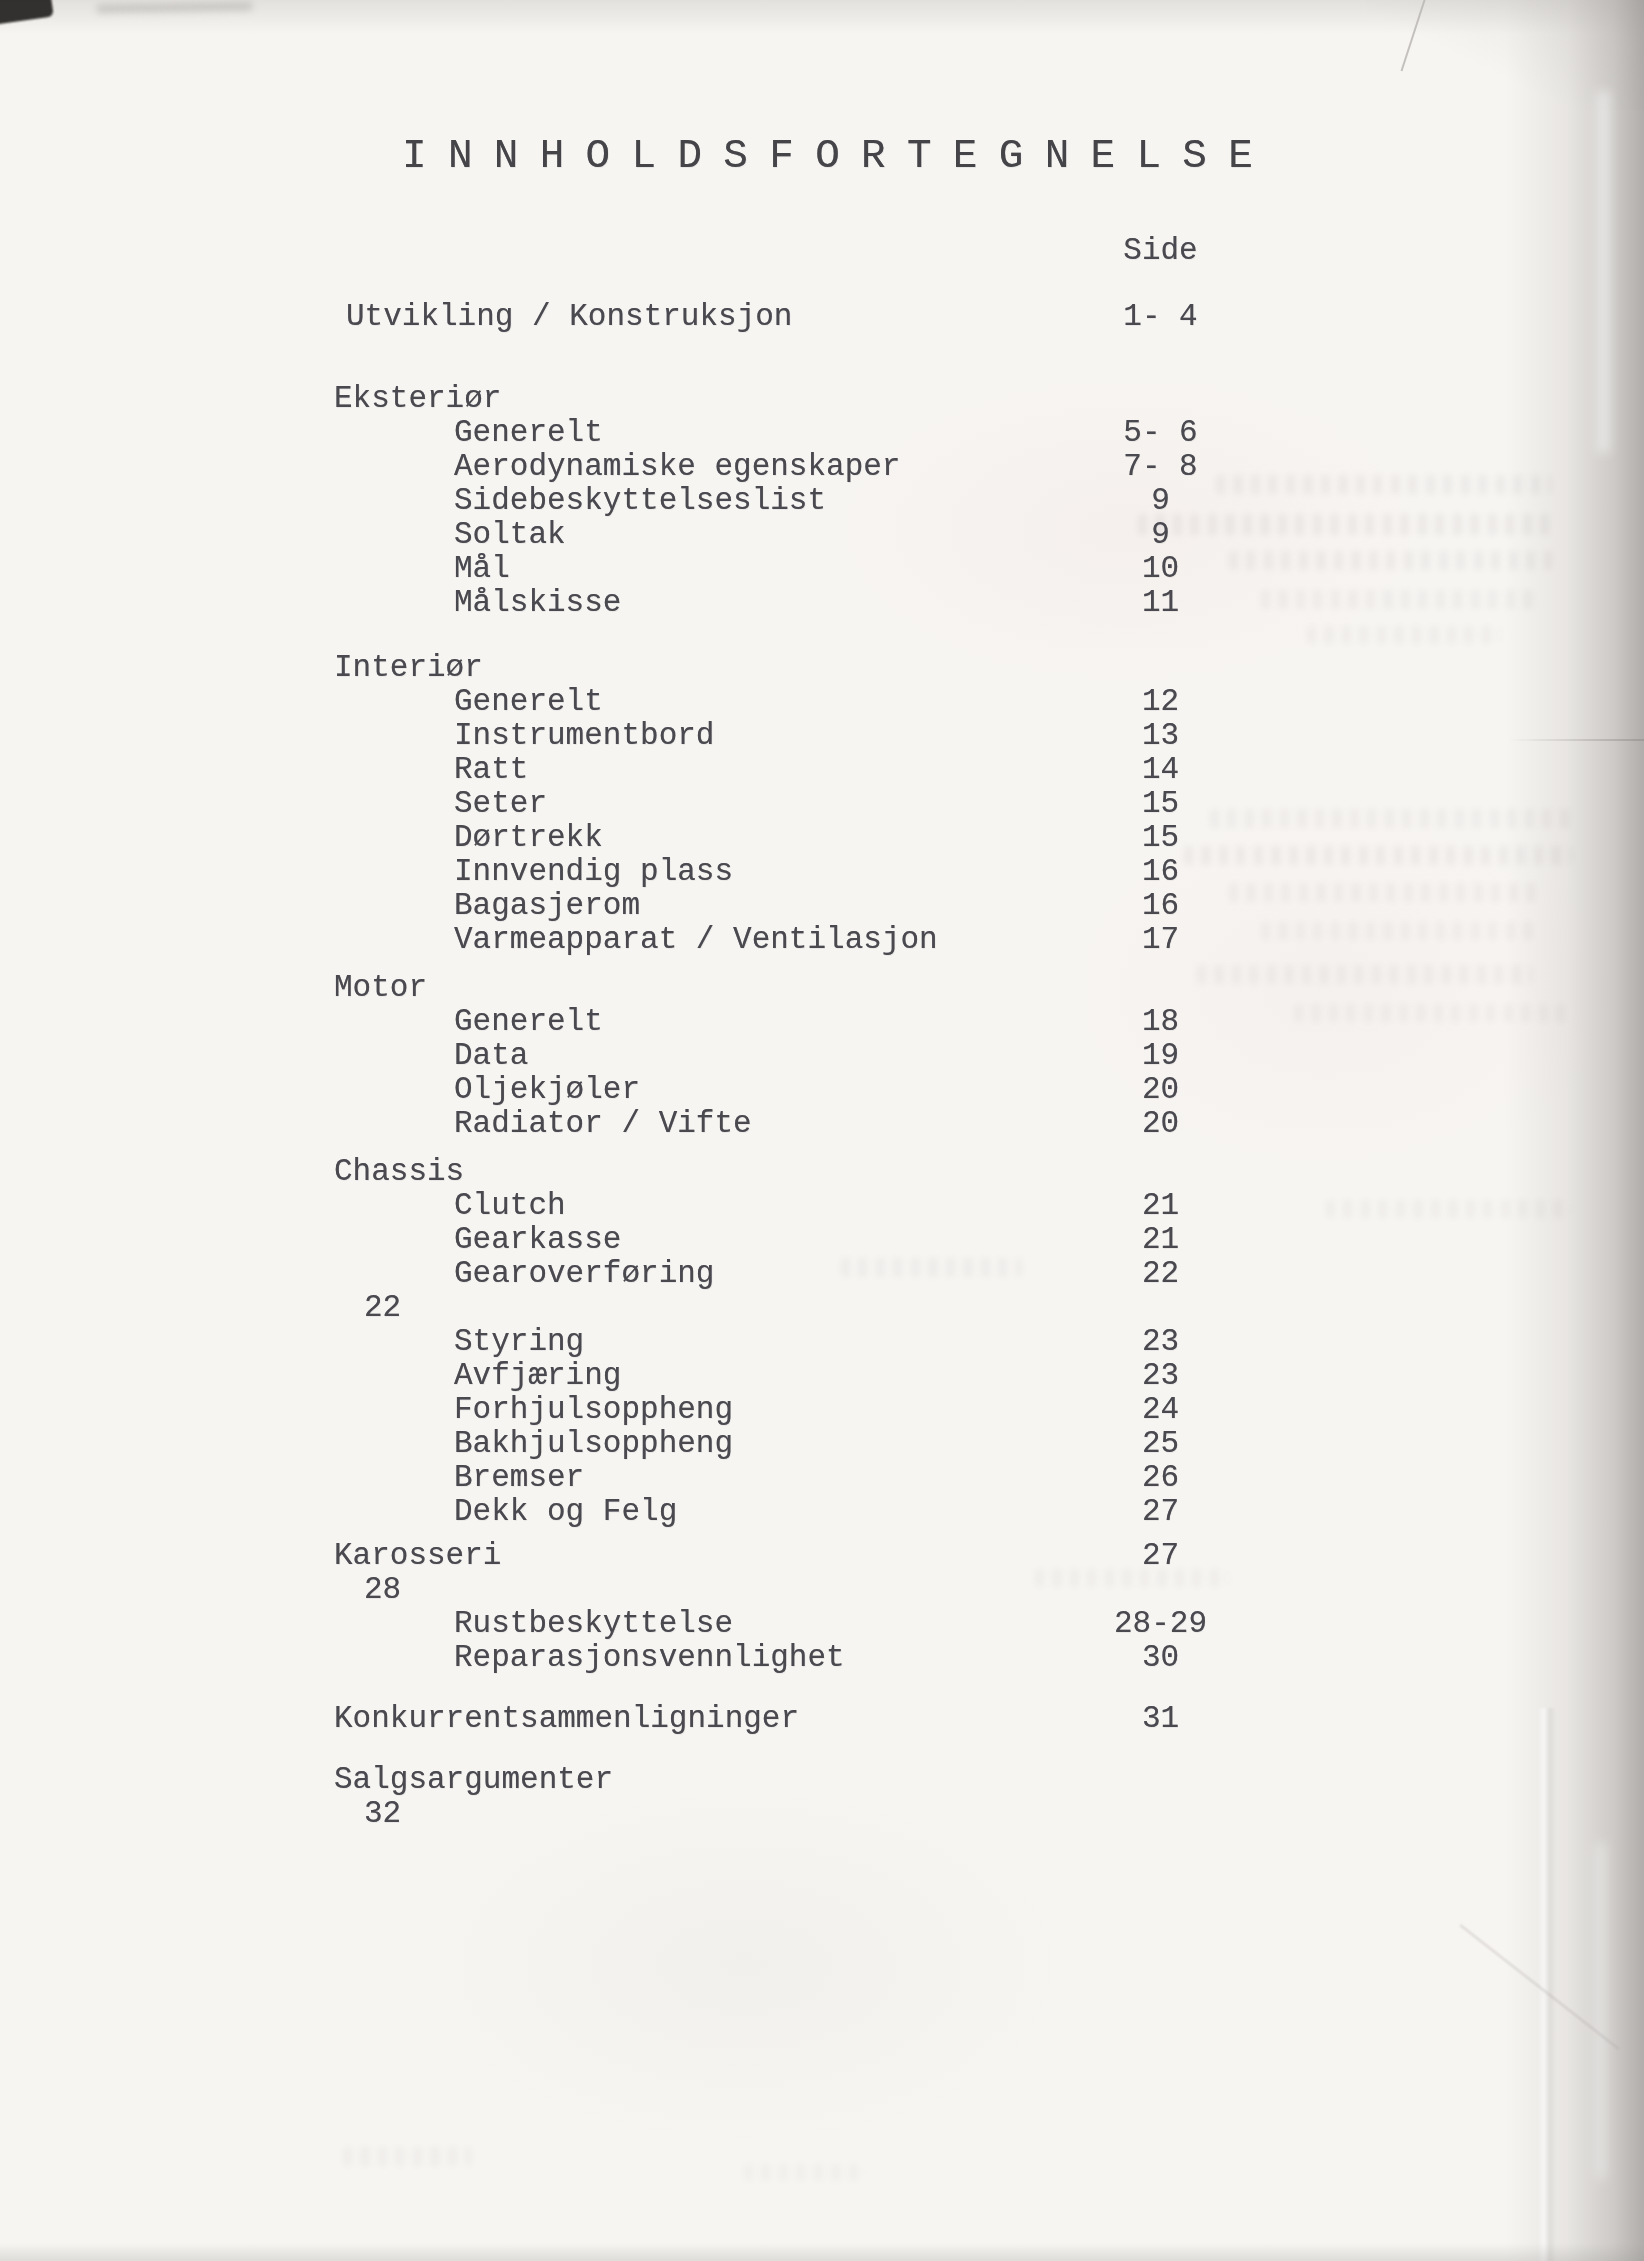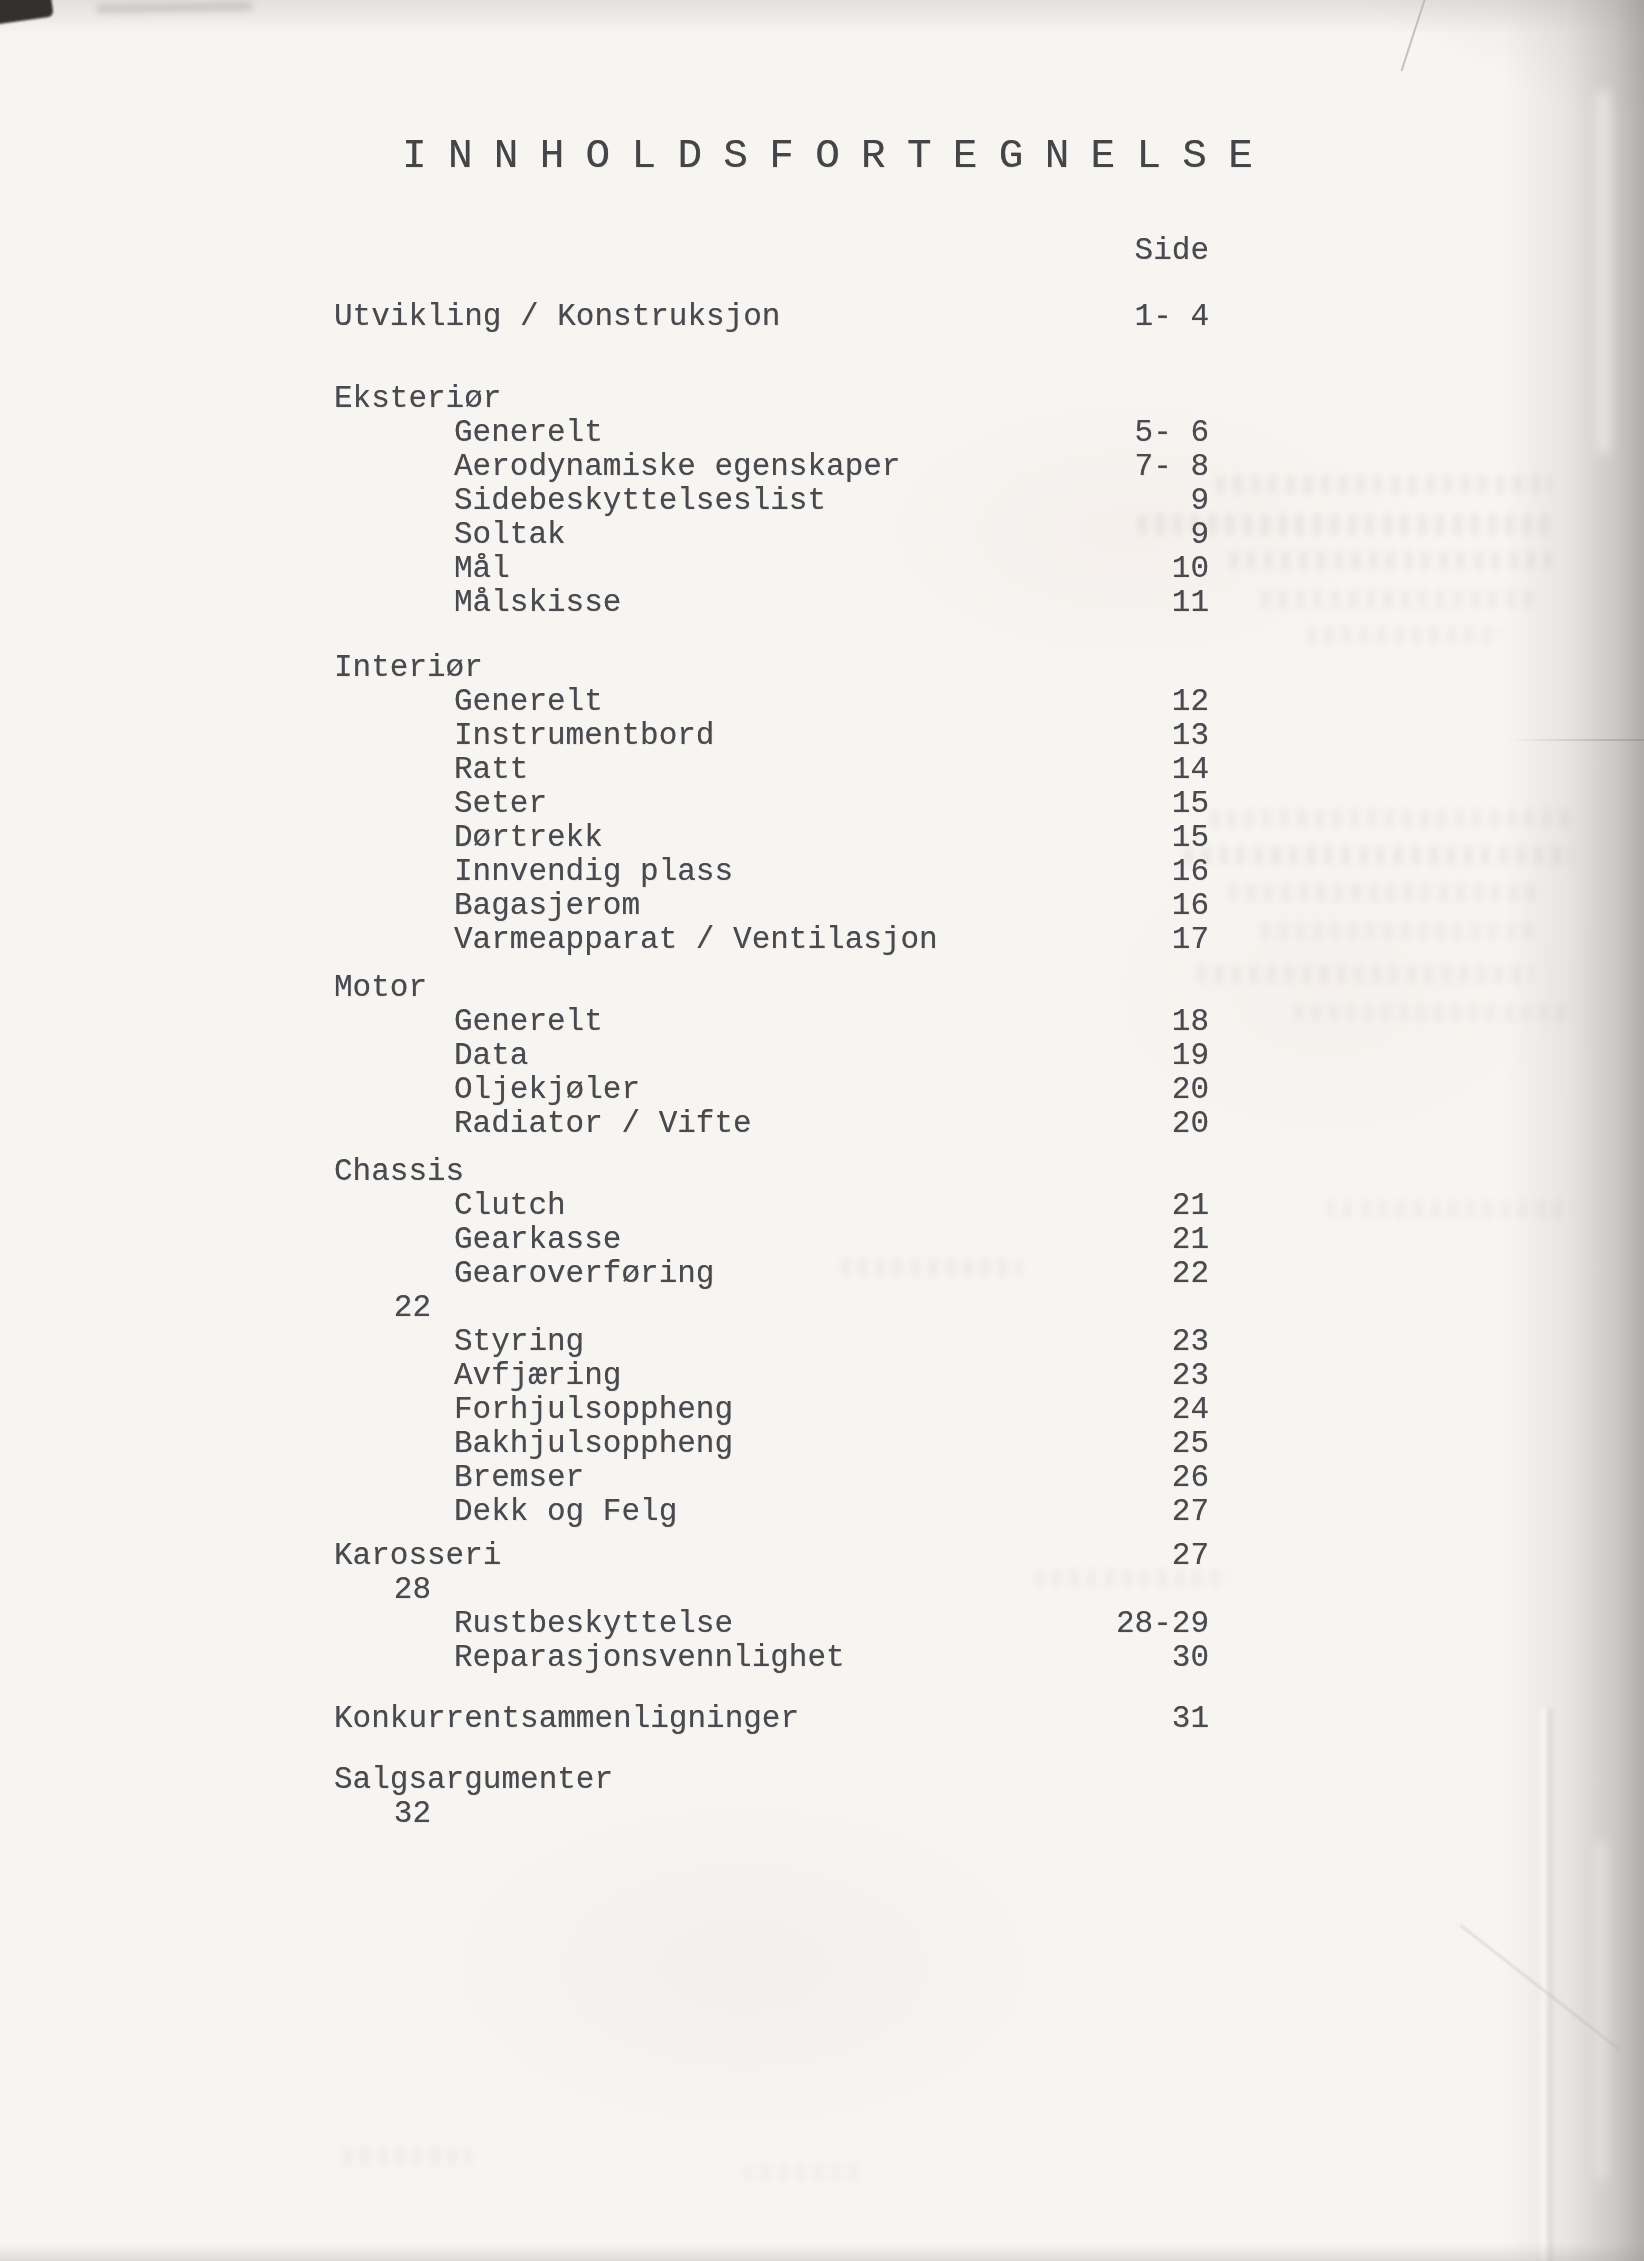--- a/index.html
+++ b/index.html
@@ -57,21 +57,21 @@
     text-shadow:0 0 0.6px rgba(69,68,73,.55), 0.6px 0.6px 0 rgba(69,68,73,.08);
   }
   .toc{
     position:absolute;left:334px;top:234px;width:875px;
     font-size:31px;
     text-shadow:0 0 0.6px rgba(74,73,80,.5), 0.6px 0.6px 0 rgba(74,73,80,.08);
   }
   .row{display:flex;align-items:flex-start;height:34px;line-height:34px;white-space:pre;}
   .row .label{flex:1 1 auto;}
   .row.sub .label{padding-left:120px;}
-  .row .pages{flex:0 0 auto;min-width:97px;text-align:right;font-family:Liberation Mono, monospace;}
+  .row .pages{flex:0 0 auto;min-width:97px;text-align:center;font-family:Liberation Mono, monospace;}
 </style>
 </head>
 <body>
 
 <div class="page">
 
   <div class="artifact top-edge"></div>
   <div class="artifact corner-mark"></div>
   <div class="artifact top-smudge"></div>
   <div class="artifact curl-line"></div>
@@ -88,21 +88,21 @@
   <div class="artifact tint t3"></div>
 
   <h1 class="title">INNHOLDSFORTEGNELSE</h1>
 
   <div class="toc">
     <div class="row header-row">
       <span class="label"></span>
       <span class="pages">Side</span>
     </div>
 
-  <div class="row" style="margin-top: 32px;"><span class="label">Utvikling / Konstruksjon</span><span class="pages">1- 4</span></div>
+  <div class="row" style="margin-top: 32px; margin-left: 12px;"><span class="label">Utvikling / Konstruksjon</span><span class="pages">1- 4</span></div>
       <div class="row" style="margin-top: 48px;"><span class="label">Eksteriør</span><span class="pages"></span></div>
       <div class="row sub"><span class="label">Generelt</span><span class="pages">5- 6</span></div>
       <div class="row sub"><span class="label">Aerodynamiske egenskaper</span><span class="pages">7- 8</span></div>
       <div class="row sub"><span class="label">Sidebeskyttelseslist</span><span class="pages">9</span></div>
       <div class="row sub"><span class="label">Soltak</span><span class="pages">9</span></div>
       <div class="row sub"><span class="label">Mål</span><span class="pages">10</span></div>
       <div class="row sub"><span class="label">Målskisse</span><span class="pages">11</span></div>
       <div class="row" style="margin-top: 31px;"><span class="label">Interiør</span><span class="pages"></span></div>
       <div class="row sub"><span class="label">Generelt</span><span class="pages">12</span></div>
       <div class="row sub"><span class="label">Instrumentbord</span><span class="pages">13</span></div>

